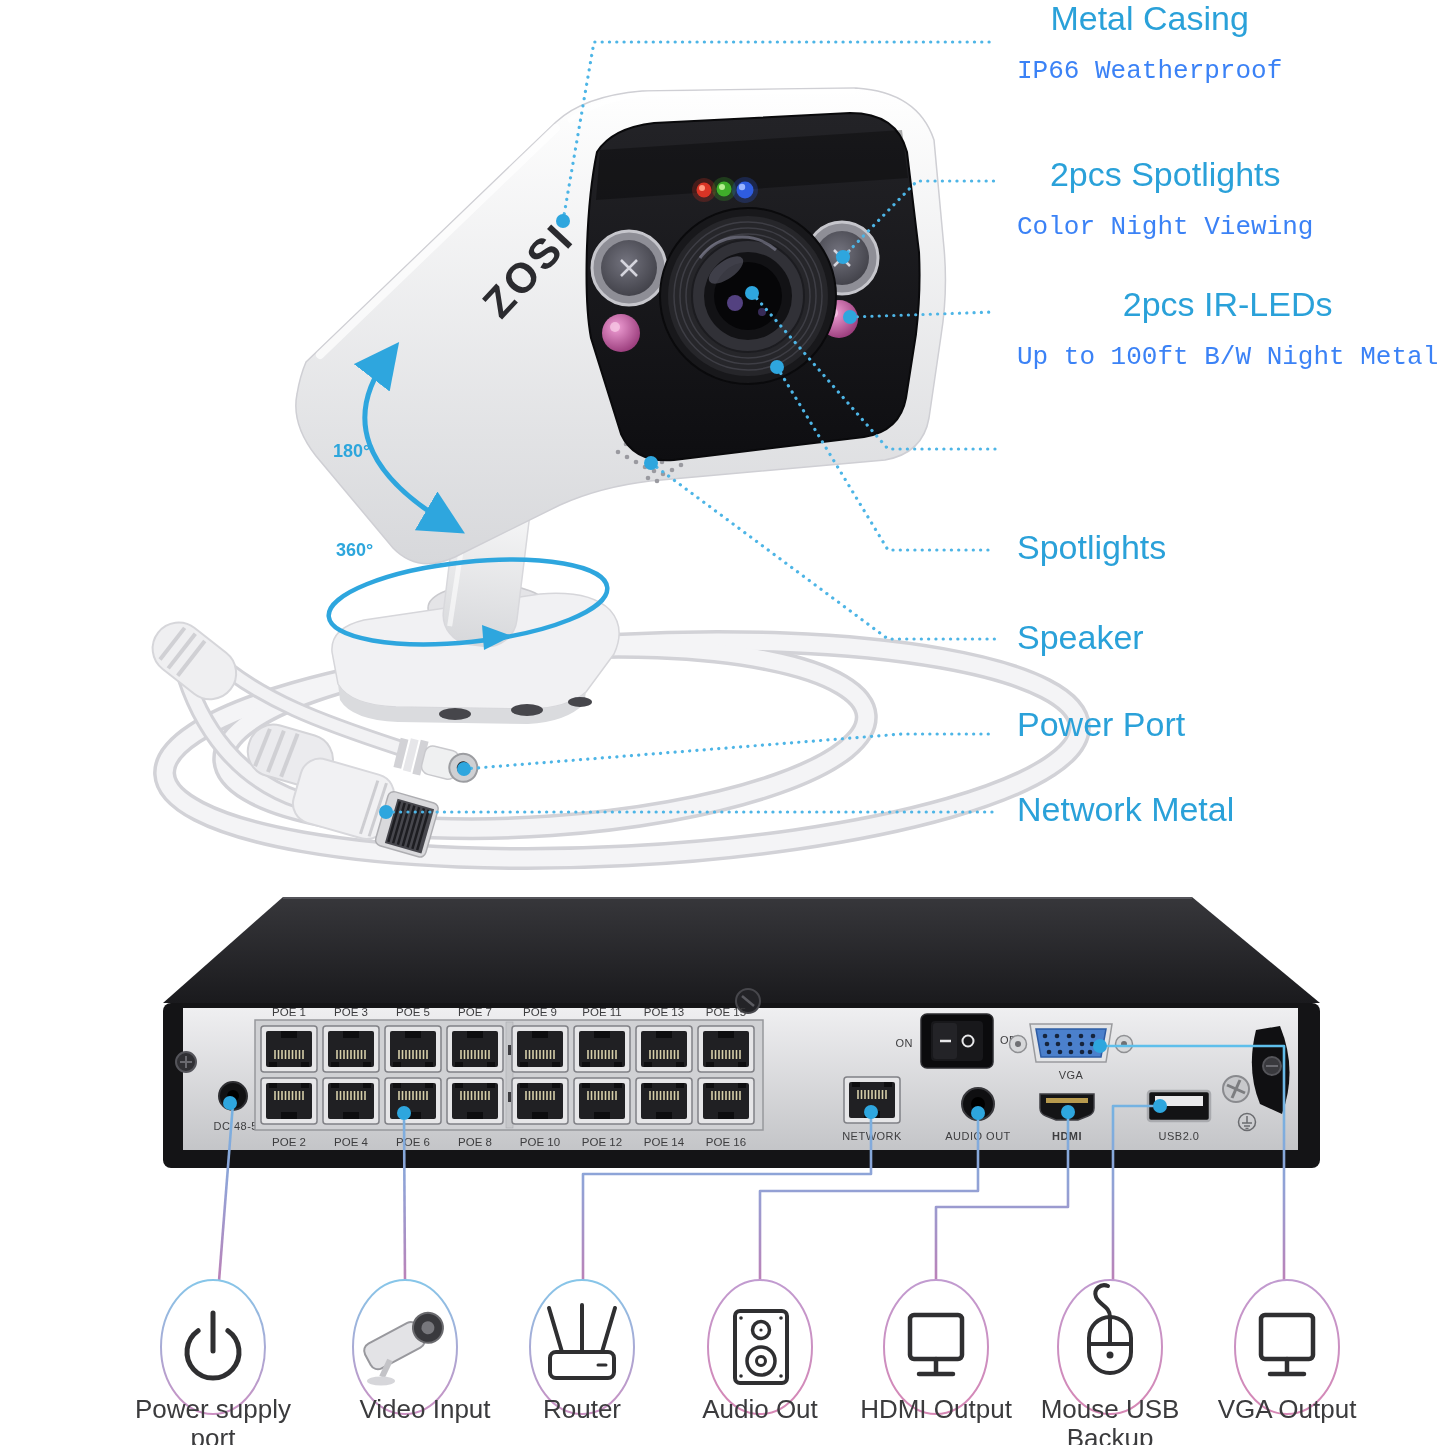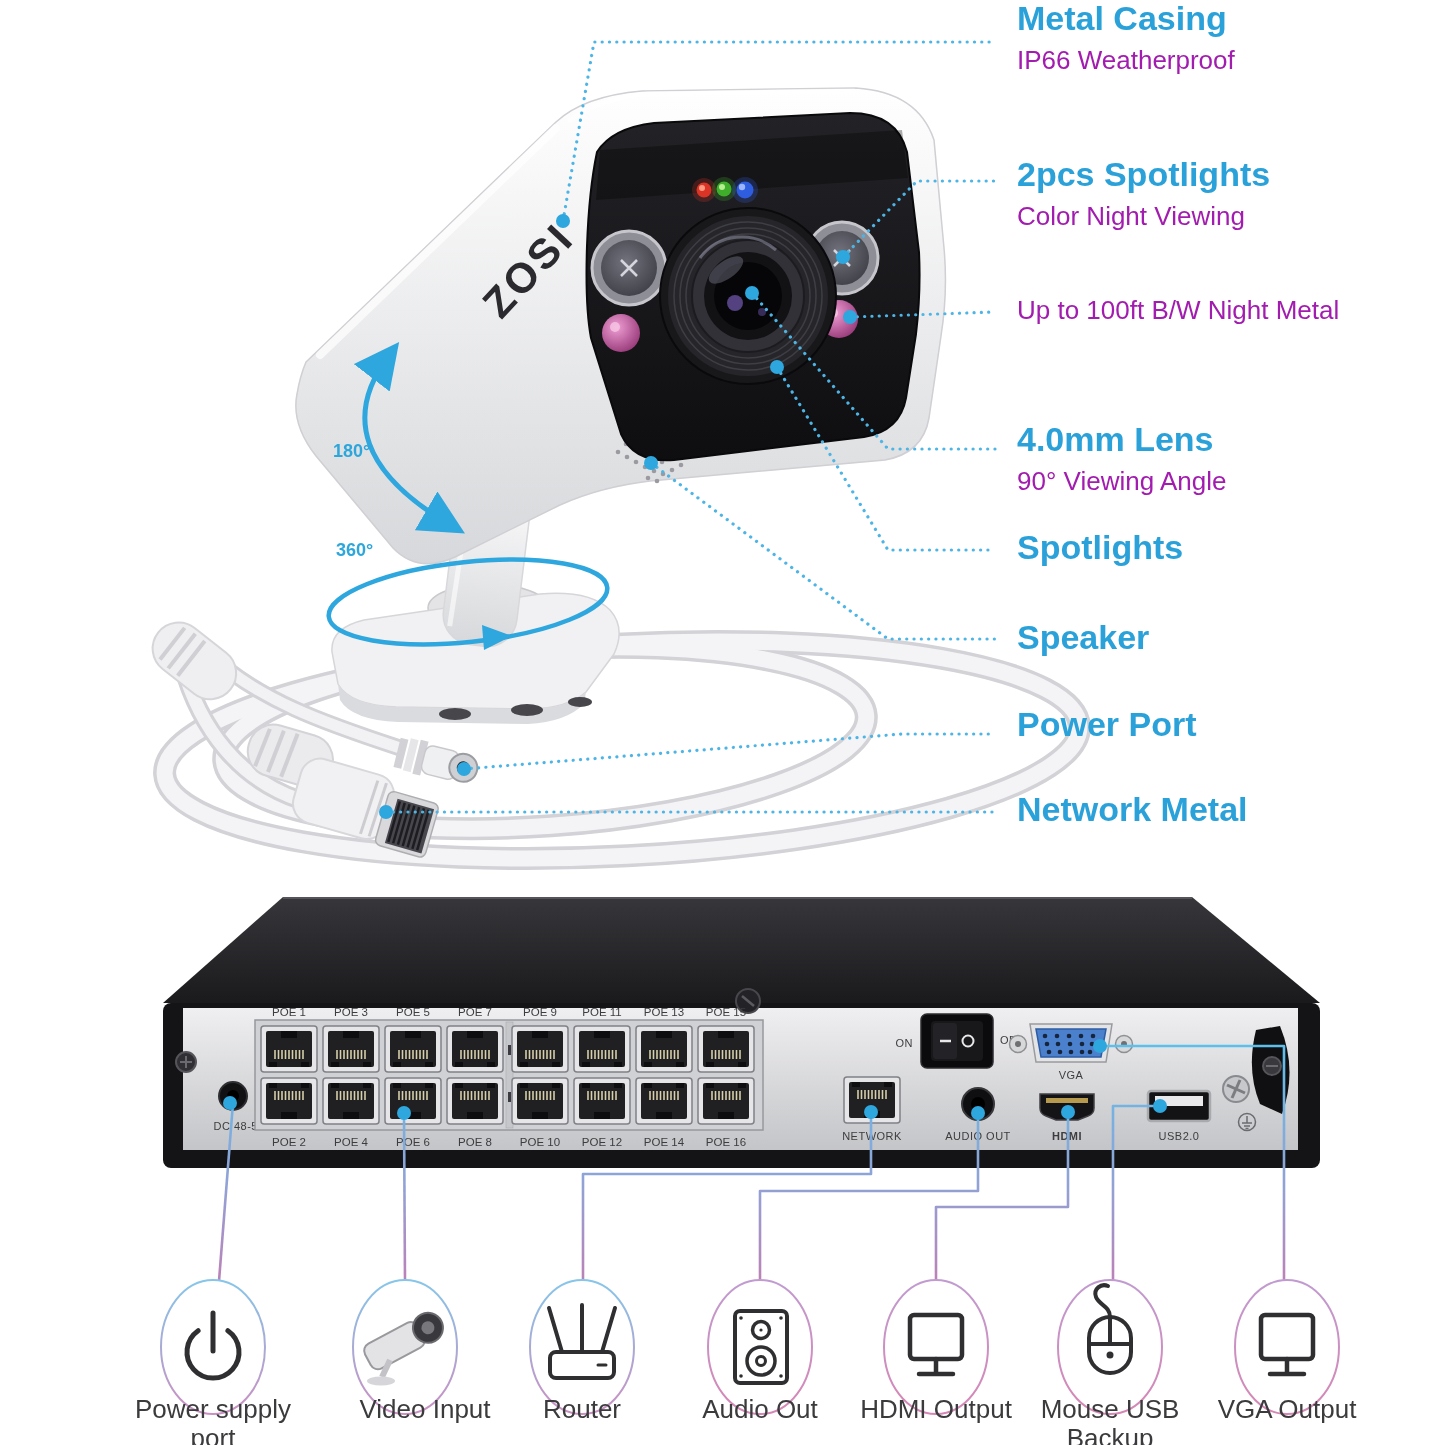--- a/index.html
+++ b/index.html
@@ -1,21 +1,21 @@
 <!DOCTYPE html>
 <html><head>
 <meta charset="utf-8">
 <style>
   html,body{margin:0;padding:0;background:#ffffff;}
   .stage{position:relative;width:1445px;height:1445px;background:#ffffff;
          font-family:"Liberation Sans",sans-serif;overflow:hidden;}
   .stage svg{position:absolute;left:0;top:0;}
   .callout{position:absolute;left:1017px;}
-  .callout .t{font-size:34px;font-weight:700;color:#2aa1d9;line-height:1.06;white-space:nowrap;}
-  .callout .s{font-size:26px;color:#a21caf;margin-top:9px;white-space:nowrap;}
+  .callout .t{font-size:34px;font-weight:400;color:#2aa1d9;line-height:1.06;white-space:nowrap;text-align:center;}
+  .callout .s{font-size:26px;color:#3b82f6;margin-top:20px;white-space:nowrap;font-family:Liberation Mono, monospace;}
   .angle-label{position:absolute;font-size:18px;font-weight:700;color:#2da6dc;}
   .legend-label{position:absolute;top:1395px;width:200px;margin-left:-100px;text-align:center;
                 font-size:26px;color:#3b3b3d;line-height:1.12;}
   svg text{font-family:"Liberation Sans",sans-serif;}
   .portlbl{font-size:11.5px;fill:#3d3d3f;}
   .jacklbl{font-size:11px;fill:#3d3d3f;letter-spacing:.5px;}
 </style>
 </head>
 <body>
 
@@ -509,25 +509,22 @@
 
 <div class="callout" style="top:0px">
   <div class="t">Metal Casing</div>
   <div class="s">IP66 Weatherproof</div>
 </div>
 <div class="callout" style="top:156px">
   <div class="t">2pcs Spotlights</div>
   <div class="s">Color Night Viewing</div>
 </div>
 <div class="callout" style="top:286px">
+  <div class="t">2pcs IR-LEDs</div>
   <div class="s">Up to 100ft B/W Night Metal</div>
-</div>
-<div class="callout" style="top:421px">
-  <div class="t">4.0mm Lens</div>
-  <div class="s">90° Viewing Angle</div>
 </div>
 <div class="callout" style="top:529px">
   <div class="t">Spotlights</div>
 </div>
 <div class="callout" style="top:619px">
   <div class="t">Speaker</div>
 </div>
 <div class="callout" style="top:706px">
   <div class="t">Power Port</div>
 </div>

